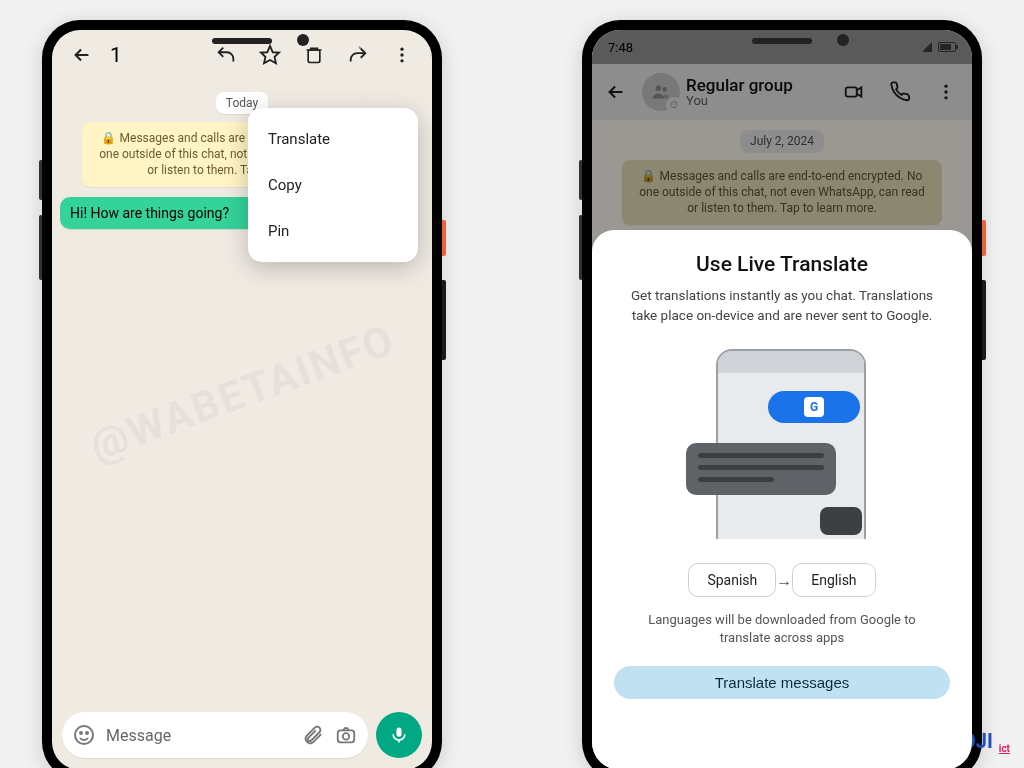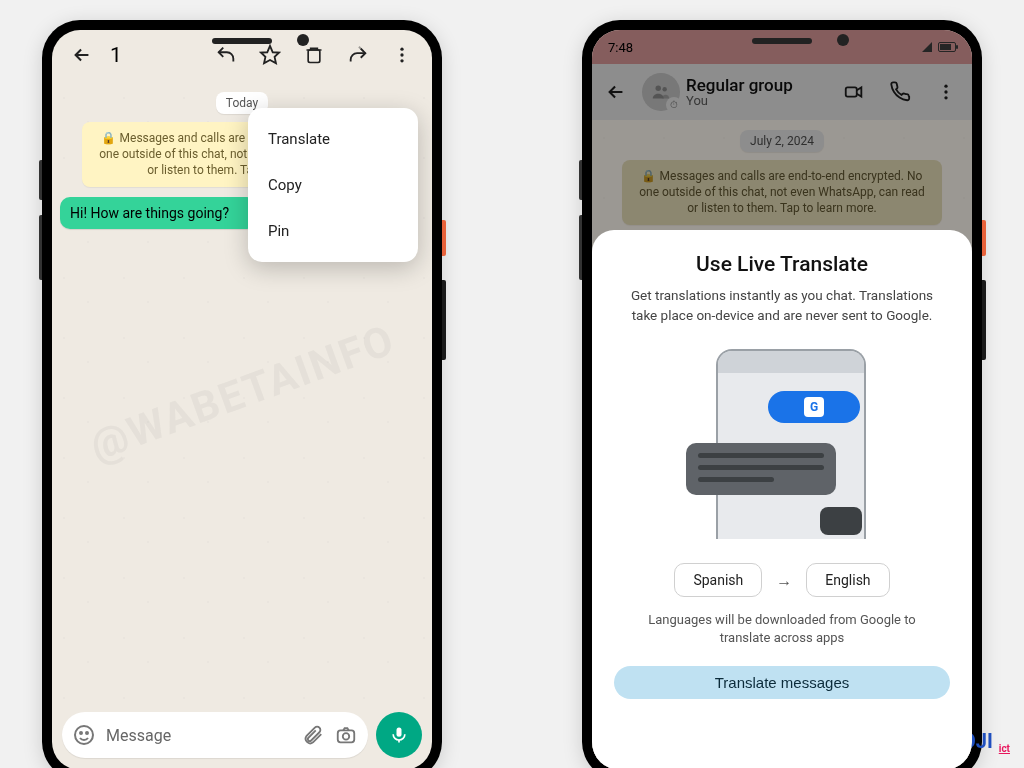--- a/index.html
+++ b/index.html
@@ -264,21 +264,21 @@
   .illus .bubble-grey{
     position:absolute;left:4px;top:94px;width:150px;height:52px;border-radius:10px;background:#5f6368;
     padding:10px 12px;
   }
   .illus .bubble-grey .line{height:5px;background:#3c4043;border-radius:3px;margin-bottom:7px;}
   .illus .bubble-grey .line.short{width:60%;}
   .illus .bubble-small{
     position:absolute;right:20px;bottom:4px;width:42px;height:28px;border-radius:8px;background:#3c4043;
   }
   .langrow {
-    display:flex;align-items:center;gap:14px;margin:6px 0 14px;
+    display:flex;align-items:center;margin:6px 0 14px;
   }
   .langchip {
     border:1px solid #d0d0d0;border-radius:10px;padding:8px 18px;font-size:14px;color:#222;cursor:pointer;
   }
   .arrow { color:#555; font-size:16px; }
   .note { font-size:13px;color:#555;line-height:1.4;max-width:310px;margin-bottom:18px;}
   .cta {
     width:100%;background:#bfe1f2;border:none;border-radius:26px;
     padding:8px 0;font-size:15px;font-weight:500;color:#0b2b3a;cursor:pointer;
   }
@@ -410,21 +410,21 @@
 
   <div class="phone">
     <div class="speaker"></div>
     <div class="camera"></div>
     <div class="side-btn-l"></div>
     <div class="side-btn-l2"></div>
     <div class="side-btn-r"></div>
     <div class="side-btn-r2"></div>
     <div class="screen dimmed" style="background:#efeae2;">
 
-      <div class="statusbar" style="background:#fca5a5">
+      <div class="statusbar" style="background:#a3a3a3">
         <span>7:48</span>
         <span class="right">
           <span class="tri"></span>
           <span class="batt">
               <span class="fill"></span>
             </span>
         </span>
       </div>
 
       <div class="appbar2">

